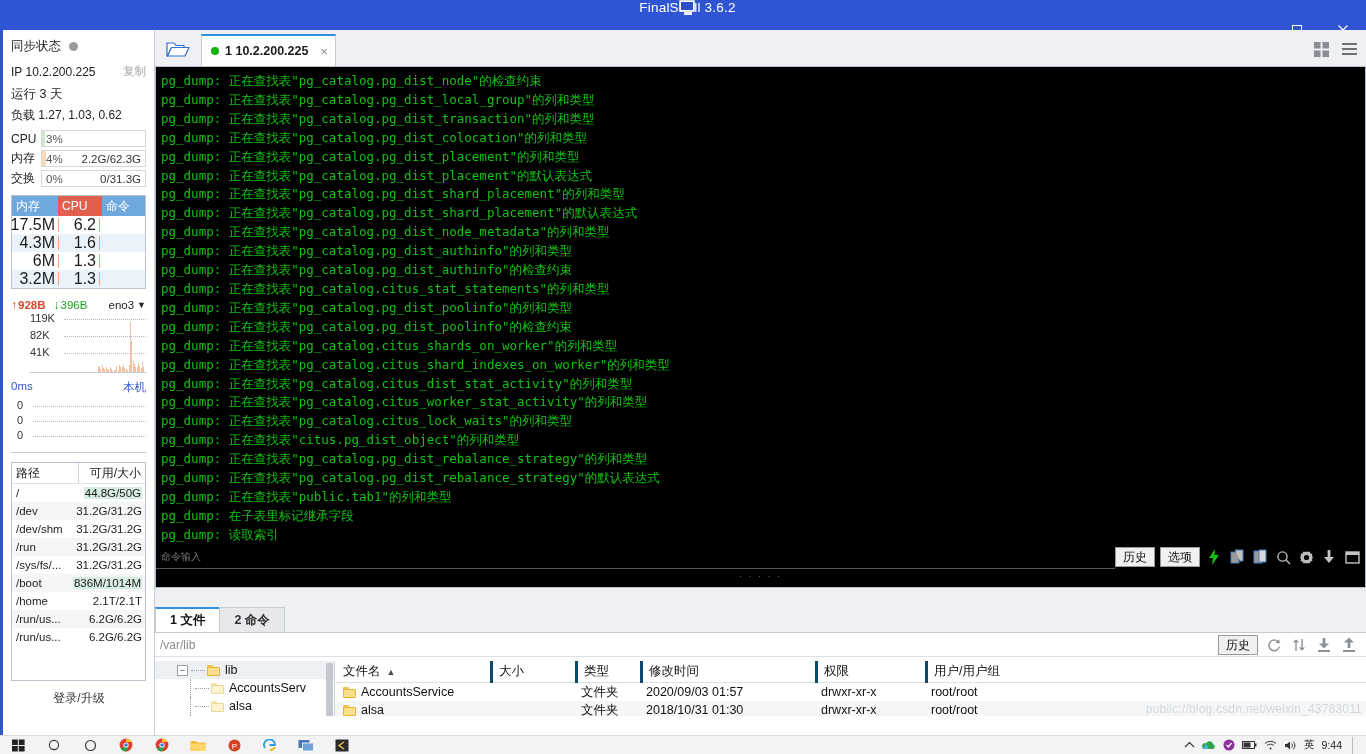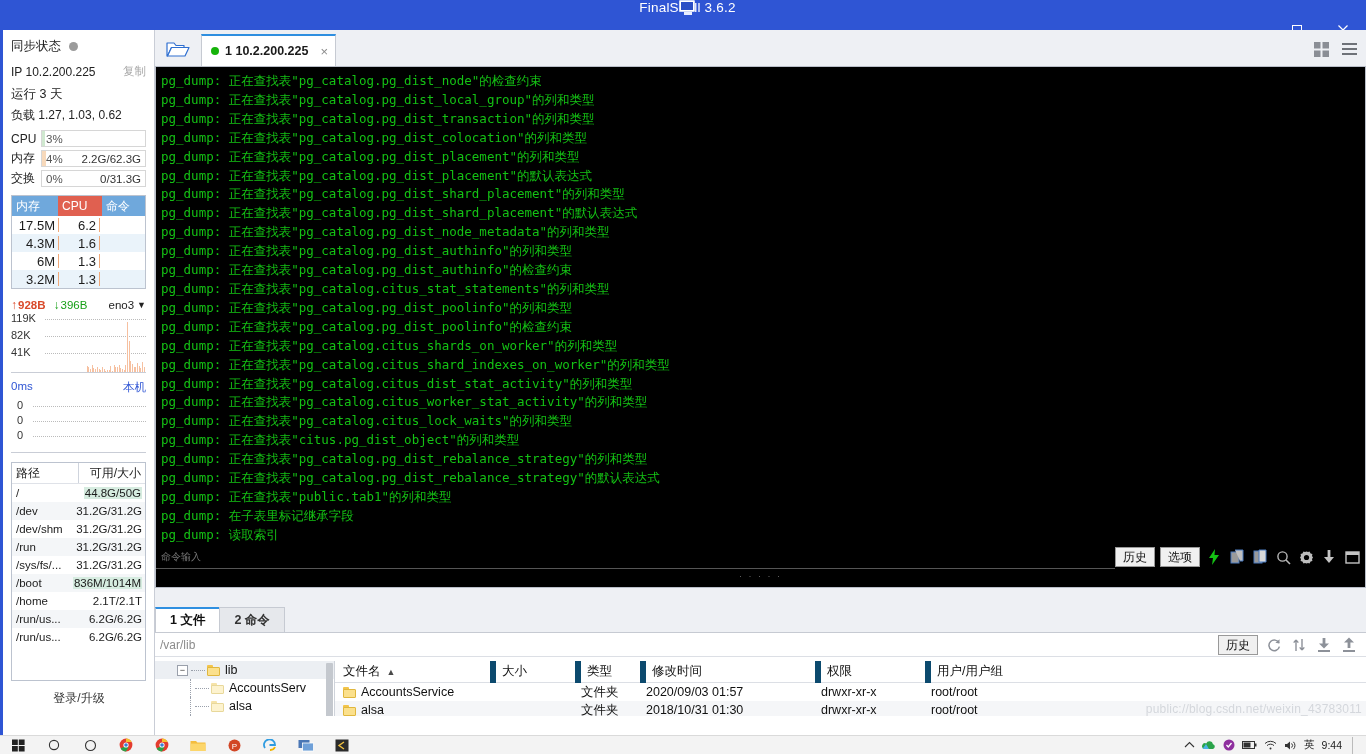--- a/index.html
+++ b/index.html
@@ -63,40 +63,40 @@
   .meter .m-pct { position:relative; z-index:2; font-size:11.5px; color:#555; padding-left:4px; }
   .meter .m-val { position:relative; z-index:2; margin-left:auto; font-size:11.5px; color:#333; padding-right:4px; }
 
   
   .ptable { margin:8px 8px 0 8px; border:1px solid #bcc3cf; }
   .pt-head { display:flex; height:20px; font-size:12px; color:#fff; }
   .pt-h { display:flex; align-items:center; padding:0 4px; }
   .pt-h.mem { background:#6fa8dc; width:46px; }
   .pt-h.cpu { background:#e06050; width:44px; }
   .pt-h.cmd { background:#6fa8dc; flex:1; }
-  .pt-row { display:flex; height:18px; font-size:13px; color:#1b1b1b; background:#fff; }
+  .pt-row { display:flex; height:18px; font-size:16px; color:#1b1b1b; background:#fff; }
   .pt-row.alt { background:#eaf3fa; }
   .pt-c { display:flex; align-items:center; }
   .pt-c.mem { width:46px; justify-content:flex-end; padding-right:3px; }
   .pt-c.sep { width:1px; background:#f0a878; margin:2px 0; }
   .pt-c.cpu { width:40px; justify-content:flex-end; padding-right:3px; }
   .pt-c.sep2 { width:1px; background:#f0a878; margin:2px 0; }
   .pt-c.cmd { flex:1; padding-left:3px; overflow:hidden; white-space:nowrap;margin-top:20px; }
 
   
   .netblk { margin:9px 8px 0 8px; }
   .net-head { display:flex; align-items:center; font-size:11.5px; margin-bottom:1px; }
   .arrow-up { color:#d94a2b; margin-right:1px; font-size:12px; }
   .arrow-dn { color:#17a017; margin-left:8px; margin-right:1px; font-size:12px; }
   .net-up { color:#d94a2b; font-weight:bold; }
   .net-dn { color:#17a017; font-weight:normal; }
   .net-if { margin-left:auto; color:#222; display:flex; align-items:center; cursor:pointer; }
   .net-if .caret { margin-left:3px; font-size:9px; }
   .graph {
-    position:relative; height:60px; border-bottom:1px solid #c9cdd6; background:#fff;
+    position:relative; height:60px; border-bottom:1px solid #c9cdd6; background:#fff;margin-left:19px;
   }
   .graph .gl { position:absolute; left:34px; right:0; border-top:1px dotted #bbb; }
   .graph .gt { position:absolute; left:0; font-size:11px; color:#333; }
   .bars { position:absolute; left:34px; right:2px; bottom:0; height:52px; display:flex; align-items:flex-end; gap:1px; }
   .bars i { flex:1; background:#f6c0a0; display:block; }
 
   .pingblk { margin:7px 8px 0 8px; }
   .ping-head { display:flex; font-size:11.5px; margin-bottom:2px; }
   .ping-ms { color:#2f55d4; }
   .ping-host { margin-left:auto; color:#2f55d4; }
@@ -185,21 +185,21 @@
   .vline { width:1px; background:transparent; border-left:1px dotted #9aa0ab; height:18px; margin-right:4px;}
   .fold { width:13px; height:11px; margin-right:5px; position:relative; flex:none; }
   .fold .tabf { position:absolute; left:0; top:0; width:6px; height:3px; background:#f3c44a; border-radius:1px 1px 0 0;}
   .fold .bodyf { position:absolute; left:0; top:2px; width:13px; height:9px; background:#fbe08c; border:1px solid #e0b73e; border-radius:1px;}
   .fold.pale .bodyf { background:#fdf3cf; border-color:#e8d89a; }
   .fold.pale .tabf { background:#f6e3a8; }
   .tree-sb { position:absolute; right:1px; top:2px; width:7px; height:56px; background:#c4c8ce; border-radius:1px; }
 
   .flist { flex:1; position:relative; overflow:hidden; background:#fff; }
   .fl-head { display:flex; height:22px; align-items:center; font-size:12.5px; color:#111; border-bottom:1px solid #dcdfe5; }
-  .fl-h { display:flex; align-items:center; height:22px; border-left:6px solid #0c4a6e; padding-left:6px; }
+  .fl-h { display:flex; align-items:center; height:22px; border-left:3px solid #0c4a6e; padding-left:6px; }
   .fl-h:first-child { border-left:none; padding-left:8px; }
   .fl-row { display:flex; height:18px; align-items:center; font-size:12.5px; color:#111; }
   .fl-row.alt { background:#f5f6f8; }
   .fl-c { display:flex; align-items:center; height:18px; padding-left:6px; overflow:hidden; white-space:nowrap;text-align:center; }
   .fl-c:first-child { padding-left:8px; }
   .c-name { width:155px; }
   .c-size { width:85px; }
   .c-type { width:65px; }
   .c-time { width:175px; }
   .c-perm { width:110px; }

